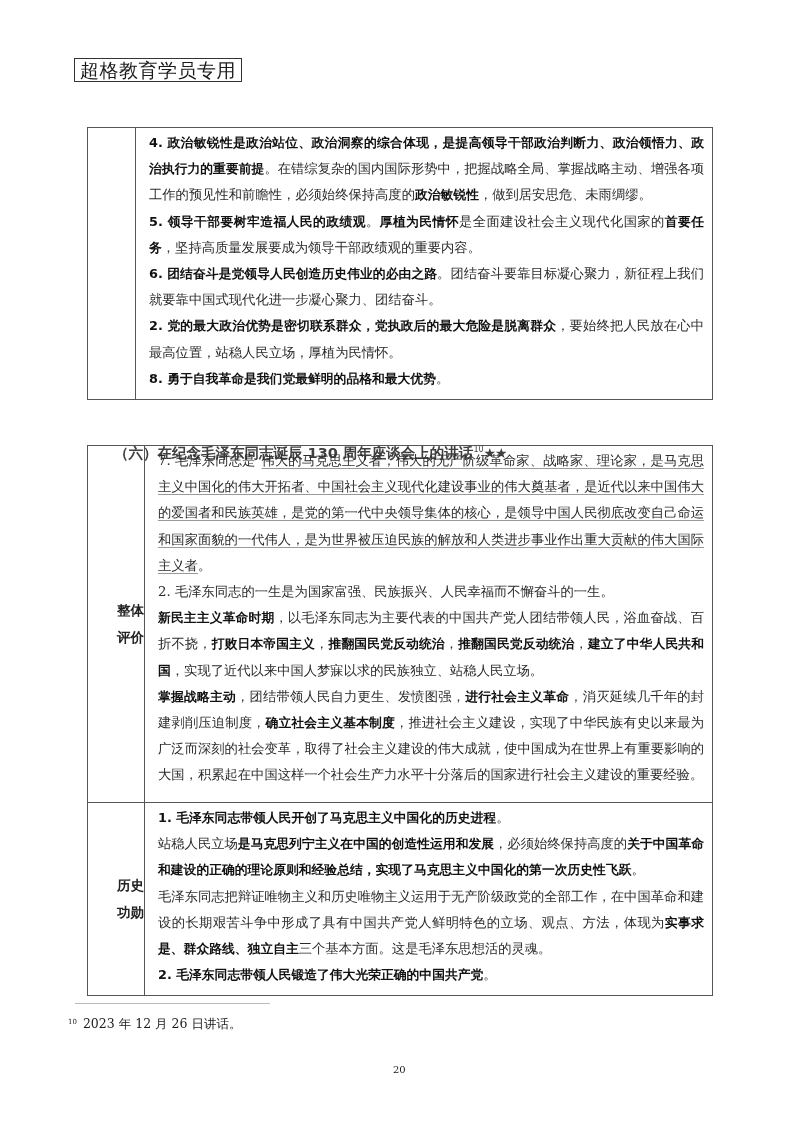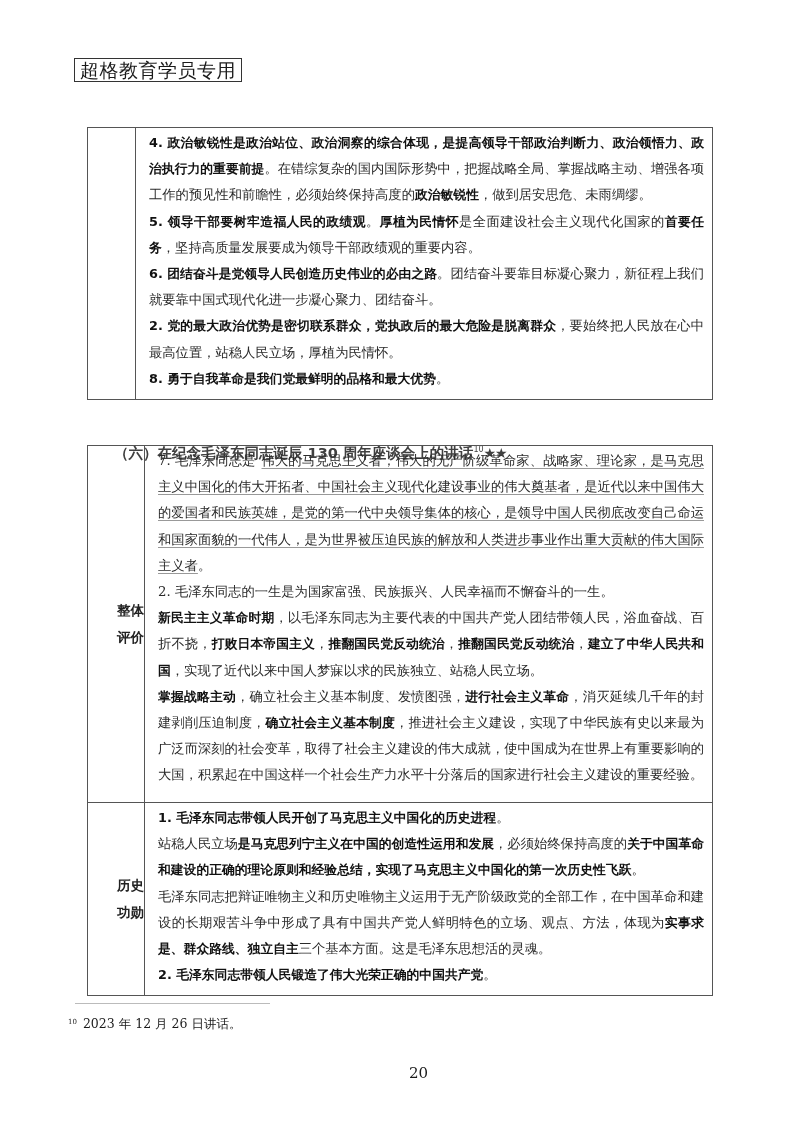--- a/index.html
+++ b/index.html
@@ -37,21 +37,21 @@
   .heading {
     position: absolute; left: 114px; top: 412px;
     font-size: 14.5px; line-height: 22px; font-weight: bold;
     font-family: "DejaVu Sans", sans-serif; color: #404040; margin-top: 27px;
   }
   .heading sup { font-size: 8px; font-weight: normal; vertical-align: 6px; }
   .stars { font-size: 14px; letter-spacing: -1px; }
   .fn-rule { position: absolute; left: 75px; top: 1003px; width: 195px; height: 1px; background: #bbb; }
   .footnote { position: absolute; left: 68px; top: 1013px; font-size: 12.5px; line-height: 18px; }
   .footnote sup { font-size: 7px; vertical-align: 4px; margin-right: 6px; }
-  .pageno { position: absolute; left: 409px; top: 1064px; font-size: 15px; }
+  .pageno { position: absolute; left: 393px; top: 1064px; font-size: 10px; }
 </style>
 </head>
 <body>
 
 <div class="stamp">超格教育学员专用</div>
 
 <table class="doc t1">
   <tbody>
       <tr>
     <td class="lab"></td>
@@ -77,21 +77,21 @@
       <tr style="height:357px">
     <td class="lab">
       <div class="lab-text">整体</div>
       <div class="lab-text">评价</div>
     </td>
     <td>
       <div class="cell" id="t2-cell-0">
             <p class="para"><span class="">7. 毛泽东同志是</span><span class="u">伟大的马克思主义者，伟大的无产阶级革命家、战略家、理论家，是马克思主义中国化的伟大开拓者、中国社会主义现代化建设事业的伟大奠基者，是近代以来中国伟大的爱国者和民族英雄，是党的第一代中央领导集体的核心，是领导中国人民彻底改变自己命运和国家面貌的一代伟人，是为世界被压迫民族的解放和人类进步事业作出重大贡献的伟大国际主义者</span><span class="">。</span></p>
             <p class="para"><span class="">2. 毛泽东同志的一生是为国家富强、民族振兴、人民幸福而不懈奋斗的一生。</span></p>
             <p class="para"><span class="b ">新民主主义革命时期</span><span class="">，以毛泽东同志为主要代表的中国共产党人团结带领人民，浴血奋战、百折不挠，</span><span class="b ">打败日本帝国主义</span><span class="">，</span><span class="b ">推翻国民党反动统治</span><span class="">，</span><span class="b ">推翻国民党反动统治</span><span class="">，</span><span class="b ">建立了中华人民共和国</span><span class="">，实现了近代以来中国人梦寐以求的民族独立、站稳人民立场。</span></p>
-            <p class="para"><span class="b ">掌握战略主动</span><span class="">，确立社会主义基本制度、发愤图强，</span><span class="b ">进行社会主义革命</span><span class="">，消灭延续几千年的封建剥削压迫制度，</span><span class="b ">确立社会主义基本制度</span><span class="">，推进社会主义建设，实现了中华民族有史以来最为广泛而深刻的社会变革，取得了社会主义建设的伟大成就，使中国成为在世界上有重要影响的大国，积累起在中国这样一个社会生产力水平十分落后的国家进行社会主义建设的重要经验。</span></p>
+            <p class="para"><span class="b ">掌握战略主动</span><span class="">，团结带领人民自力更生、发愤图强，</span><span class="b ">进行社会主义革命</span><span class="">，消灭延续几千年的封建剥削压迫制度，</span><span class="b ">确立社会主义基本制度</span><span class="">，推进社会主义建设，实现了中华民族有史以来最为广泛而深刻的社会变革，取得了社会主义建设的伟大成就，使中国成为在世界上有重要影响的大国，积累起在中国这样一个社会生产力水平十分落后的国家进行社会主义建设的重要经验。</span></p>
           </div>
     </td>
   </tr>
   <tr style="height:193px">
     <td class="lab">
       <div class="lab-text">历史</div>
       <div class="lab-text">功勋</div>
     </td>
     <td>
       <div class="cell" id="t2-cell-1">

